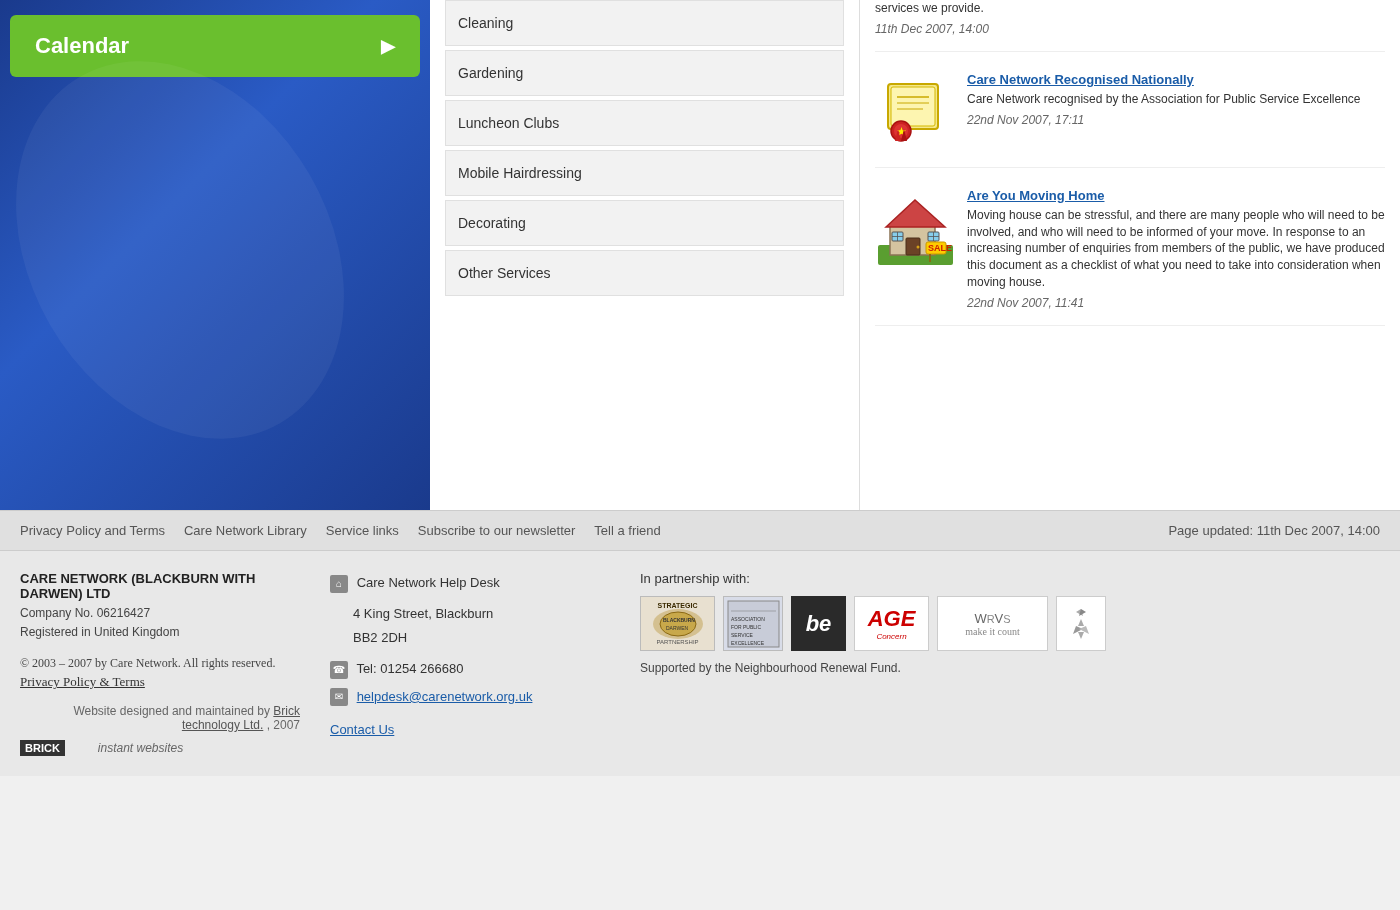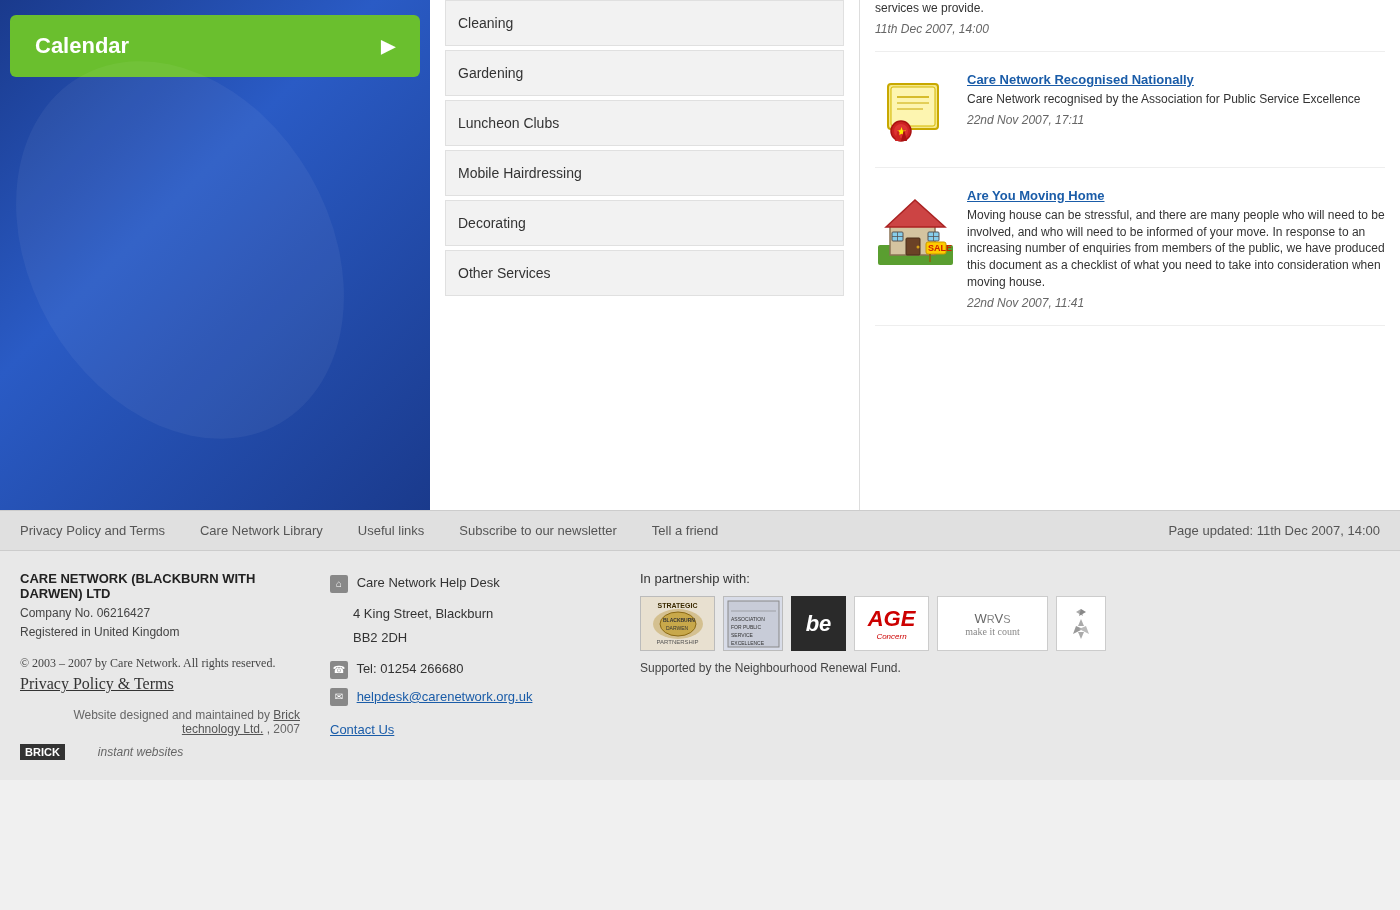--- a/index.html
+++ b/index.html
@@ -113,37 +113,37 @@
       width: 1400px;
     }
     .footer-links {
       display: flex;
       align-items: center;
       padding: 12px 20px;
       border-bottom: 1px solid #ccc;
       background: #e0e0e0;
       justify-content: space-between;
     }
-    .footer-links-left { display: flex; gap: 35px; }
+    .footer-links-left { display: flex; gap: 19px; }
     .footer-links a { color: #555; text-decoration: none; font-size: 13px; }
     .footer-update { font-size: 13px; color: #555; }
 
     .footer-body {
       display: flex;
       padding: 20px;
       gap: 30px;
     }
     .footer-col1 { width: 280px; }
     .footer-col2 { width: 280px; }
     .footer-col3 { flex: 1; }
 
     .footer-company-name { font-weight: bold; font-size: 13px; color: #222; }
     .footer-company-info { font-size: 12px; color: #444; line-height: 1.6; margin-top: 3px; }
     .footer-copyright { font-size: 12px; color: #444; margin-top: 12px; line-height: 1.5; font-family: Liberation Serif, serif; }
-    .footer-privacy-link { color: #333; font-size: 16px; text-decoration: underline; }
+    .footer-privacy-link { color: #333; font-size: 13px; text-decoration: underline; }
 
     .footer-website-credit { font-size: 12px; color: #666; margin-top: 12px; text-align: right; }
     .footer-website-credit a { color: #555; text-decoration: underline; }
     .footer-brick { display: flex; align-items: center; margin-top: 8px; gap: 28px; }
     .brick-logo {
       background: #333;
       color: #fff;
       font-size: 11px;
       font-weight: bold;
       padding: 2px 5px;
@@ -354,21 +354,21 @@
     </div>
 
   </div>
 </div>
 
 <div class="footer">
   <div class="footer-links">
     <div class="footer-links-left">
       <a href="#">Privacy Policy and Terms</a>
       <a href="#">Care Network Library</a>
-      <a href="#">Useful links</a>
+      <a href="#">Service links</a>
       <a href="#">Subscribe to our newsletter</a>
       <a href="#">Tell a friend</a>
     </div>
     <span class="footer-update">Page updated: 11th Dec 2007, 14:00</span>
   </div>
 
   <div class="footer-body">
 
     <div class="footer-col1">
       <div class="footer-company-name">CARE NETWORK (BLACKBURN WITH DARWEN) LTD</div>

